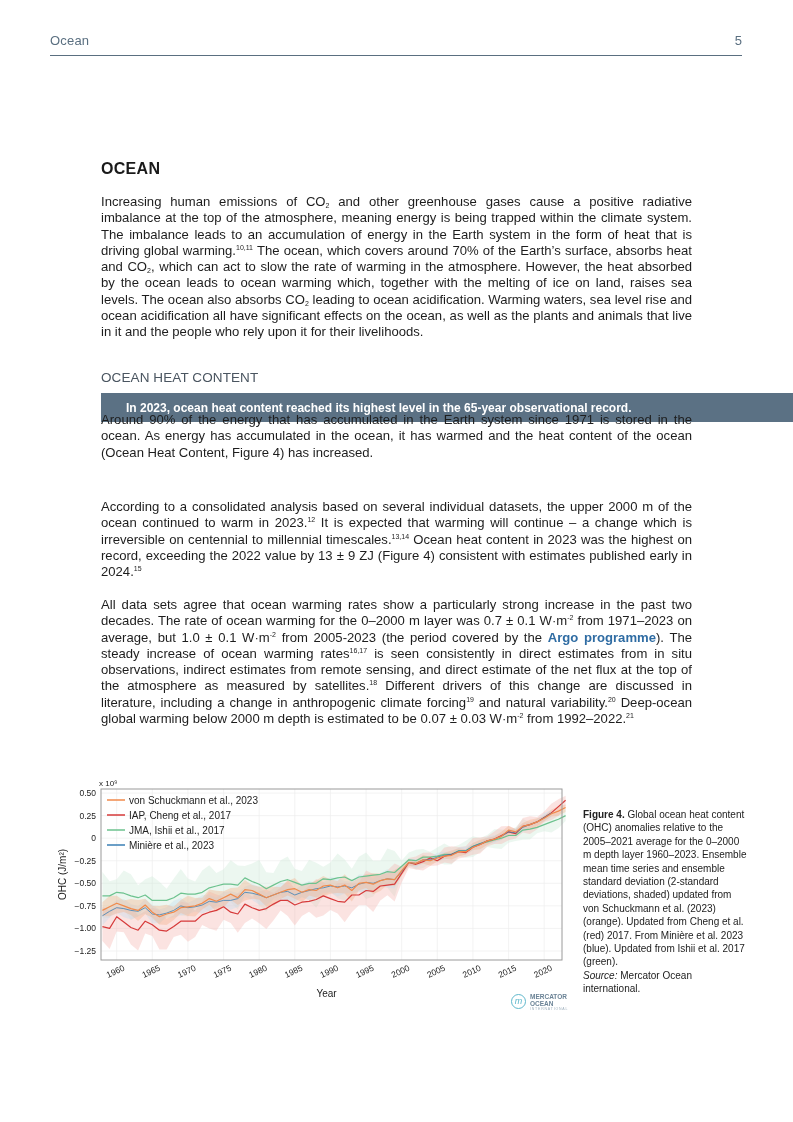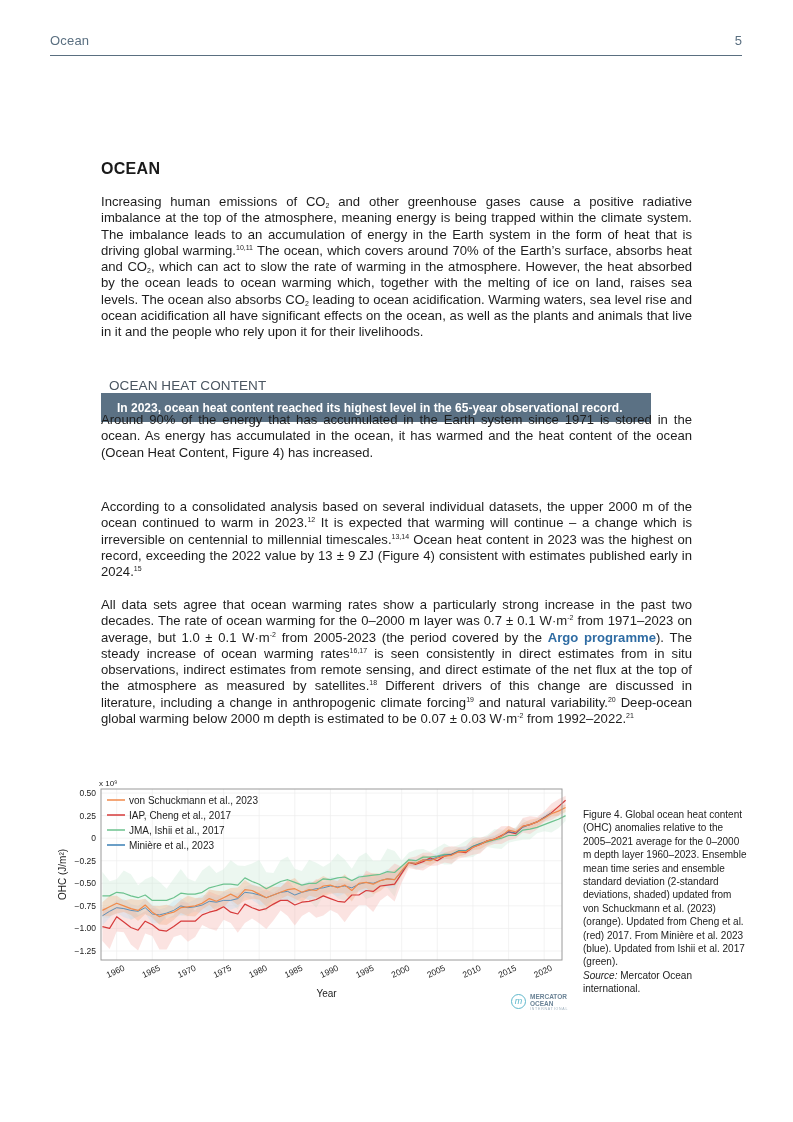--- a/index.html
+++ b/index.html
@@ -8,31 +8,31 @@
   .header { position: absolute; left: 50px; top: 33px; width: 692px; height: 22px;
             border-bottom: 1.3px solid #5a6f80; }
   .header .sec { position: absolute; left: 0; top: 0; font-size: 13px; color: #5a6f80; letter-spacing: 0.2px; }
   .header .pg { position: absolute; right: 0; top: 0; font-size: 13px; color: #5a6f80; }
   .content { position: absolute; left: 101px; top: 160px; width: 591px; }
   h1 { margin: 0; font-size: 16px; font-weight: bold; color: #1a1a1a; letter-spacing: 0.3px; }
   p.body { margin: 0; font-size: 13.1px; line-height: 16.3px; text-align: justify; color: #1d1d1d; }
   p.intro { position: absolute; left: 101px; top: 194px; width: 591px; }
   sup { font-size: 7px; line-height: 0; vertical-align: 5px; }
   sub { font-size: 7px; line-height: 0; vertical-align: -2px; }
-  h2 { position: absolute; left: 101px; top: 370px; margin: 8px; font-size: 13.5px; font-weight: normal;
+  h2 { position: absolute; left: 101px; top: 370px; margin: 0; font-size: 13.5px; font-weight: normal;
        color: #4a5560; letter-spacing: 0.1px; }
-  .highlight { position: absolute; left: 101px; top: 393px; width: 550px; height: 29px; background: #5b7184;
-               color: #ffffff; font-size: 12px; font-weight: bold; box-sizing: border-box; padding: 8px 16px; }
+  .highlight { position: absolute; left: 101px; top: 393px; width: 693px; height: 29px; background: #5b7184;
+               color: #ffffff; font-size: 12px; font-weight: bold; box-sizing: border-box; padding: 8px 25px; }
   p.p2 { position: absolute; left: 101px; top: 412px; width: 591px; }
   p.p3 { position: absolute; left: 101px; top: 499px; width: 591px; }
   p.p4 { position: absolute; left: 101px; top: 597px; width: 591px; }
   a.link { color: #2f6ca3; text-decoration: none; font-weight: bold; }
   .figure { position: absolute; left: 50px; top: 776px; width: 530px; height: 240px; }
   .caption { position: absolute; left: 583px; top: 808px; width: 165px; font-size: 10px; line-height: 13.4px; color: #222; }
-  .caption b { font-weight: normal; text-align: right; }
+  .caption b { font-weight: bold; text-align: right; }
   .caption .src { }
   .logo { position: absolute; left: 511px; top: 992px; width: 60px; height: 20px; }
   .logo .circ { position: absolute; left: 0; top: 2px; width: 15px; height: 15px; border: 1.4px solid #5fb8cc;
                 border-radius: 50%; box-sizing: border-box; color: #5fb8cc; font-size: 9px; text-align: center; line-height: 12px; font-style: italic; }
   .logo .t1 { position: absolute; left: 19px; top: 1px; font-size: 6.5px; font-weight: bold; color: #6b8396; line-height: 7px; }
   .logo .t3 { position: absolute; left: 19px; top: 15px; font-size: 3.5px; color: #9fb0bd; letter-spacing: 0.8px; }
 </style>
 </head>
 <body>
 

